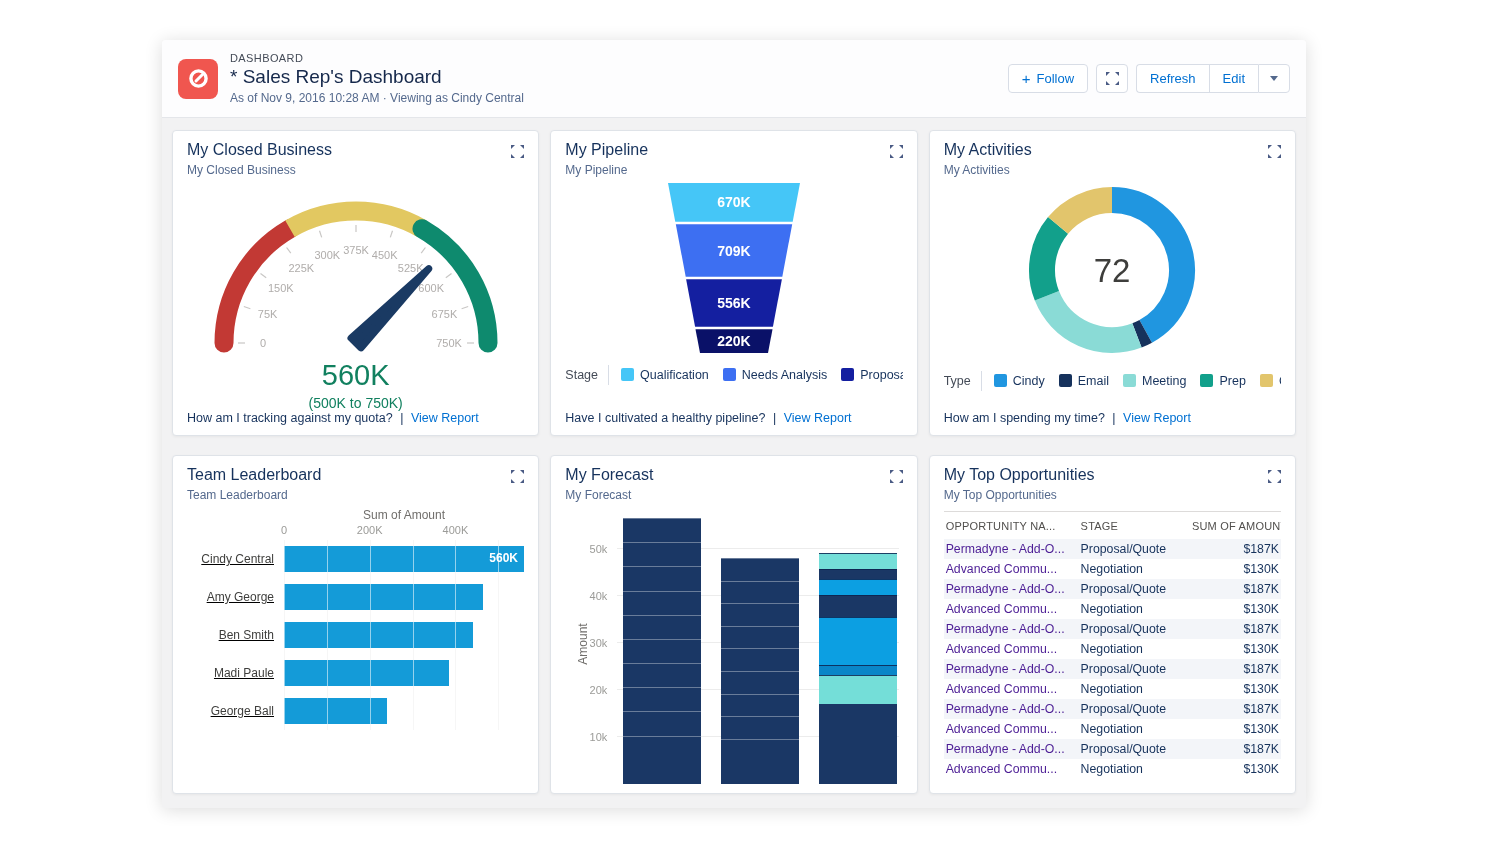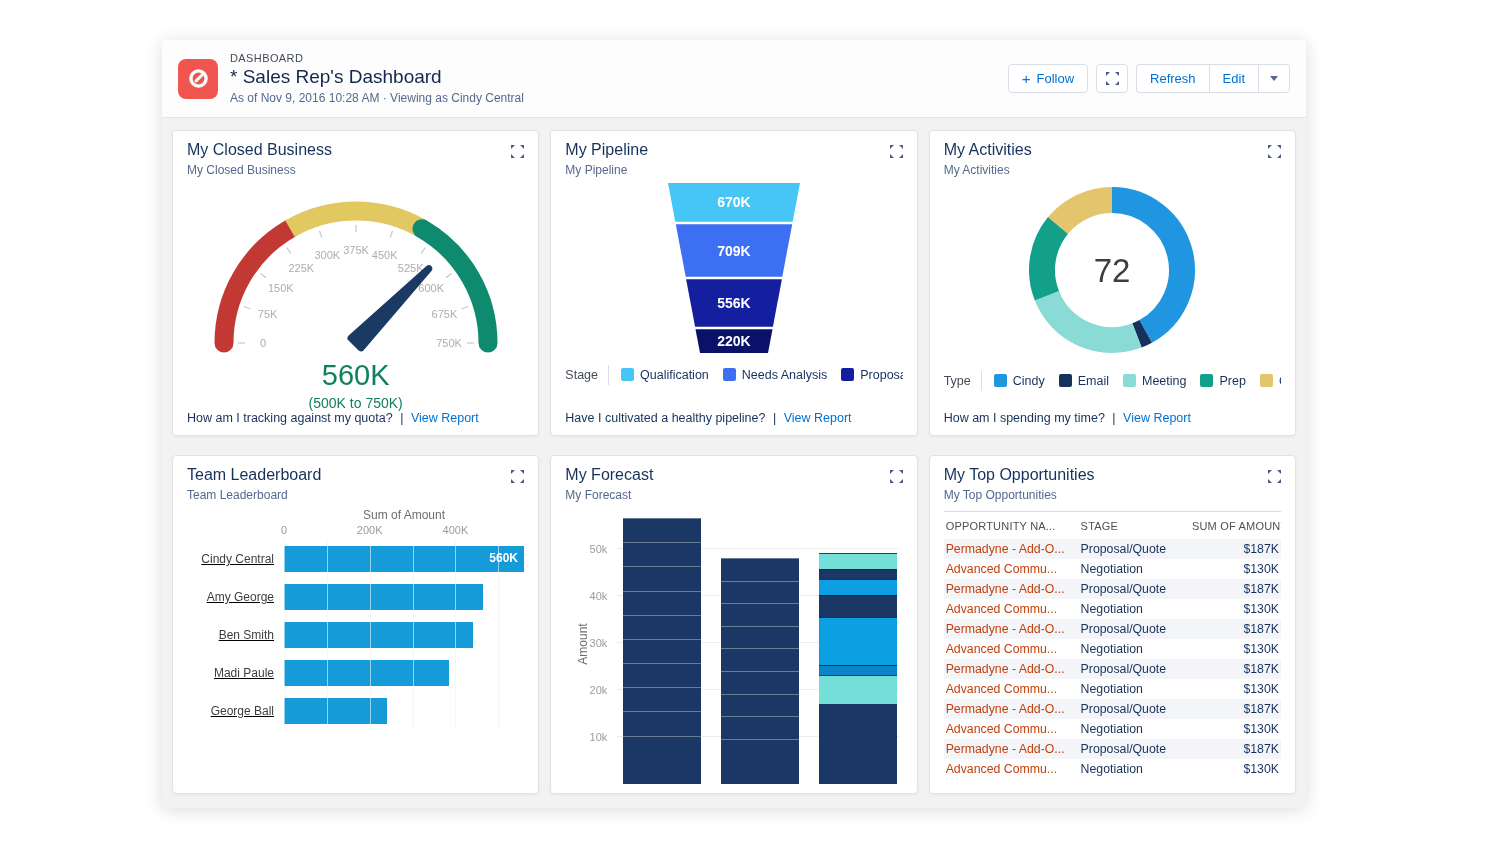--- a/index.html
+++ b/index.html
@@ -80,21 +80,21 @@
   .fc-grid { position:absolute; left:0; right:0; height:1px; background:#ececec; }
   .fc-bar { position:absolute; bottom:0; width:78px; display:flex; flex-direction:column-reverse; }
   .fc-seg { width:100%; }
 
   
   .tbl { width:100%; border-collapse:collapse; margin-top:9px; border-top:1px solid #dddbda; table-layout:fixed; }
   .tbl th { font-size:11px; color:#514f4d; font-weight:400; text-align:left; padding:8px 2px 7px; letter-spacing:.2px; white-space:nowrap; overflow:hidden; }
   .tbl td { font-size:12.3px; color:#16325c; padding:3px 2px; white-space:nowrap; overflow:hidden; }
   .tbl .r { text-align:right; }
   .tbl tr.alt { background:#f3f5f9; }
-  .tbl a { color:#c2410c; text-decoration:none; }
+  .tbl a { color:#4c1d95; text-decoration:none; }
 </style>
 </head>
 <body>
 
 <div class="panel">
 
   <div class="hdr">
     <div class="hdr-icon">
       <svg width="23" height="23" viewBox="0 0 23 23">
         <circle cx="11.5" cy="11.5" r="7.6" fill="none" stroke="#ffffff" stroke-width="3.4"></circle>

